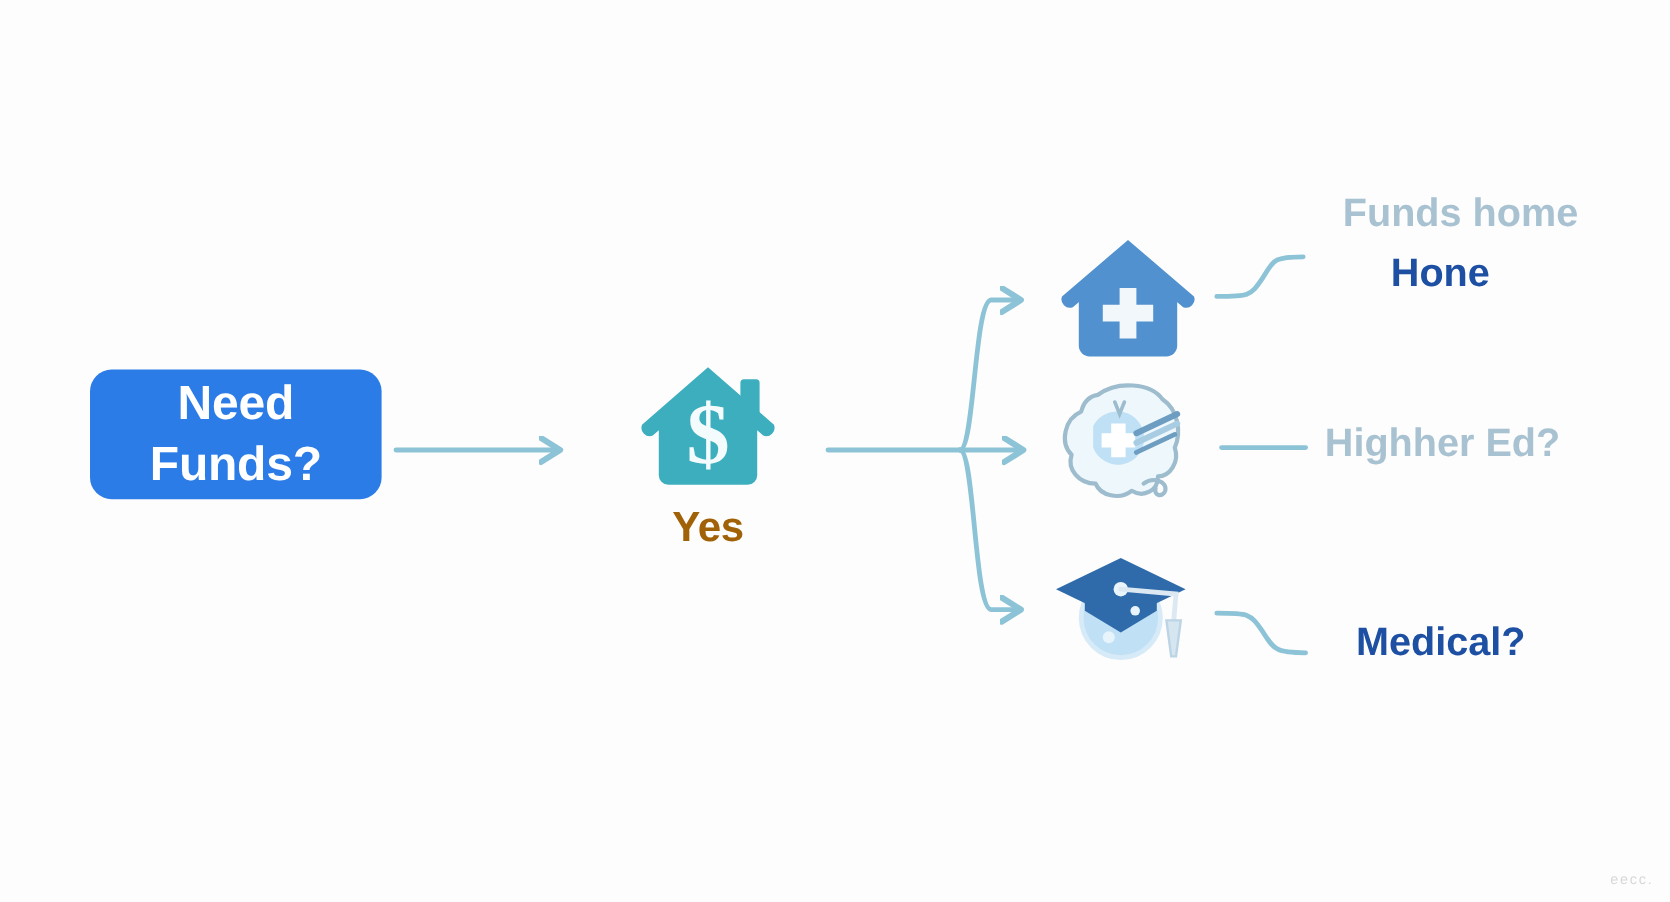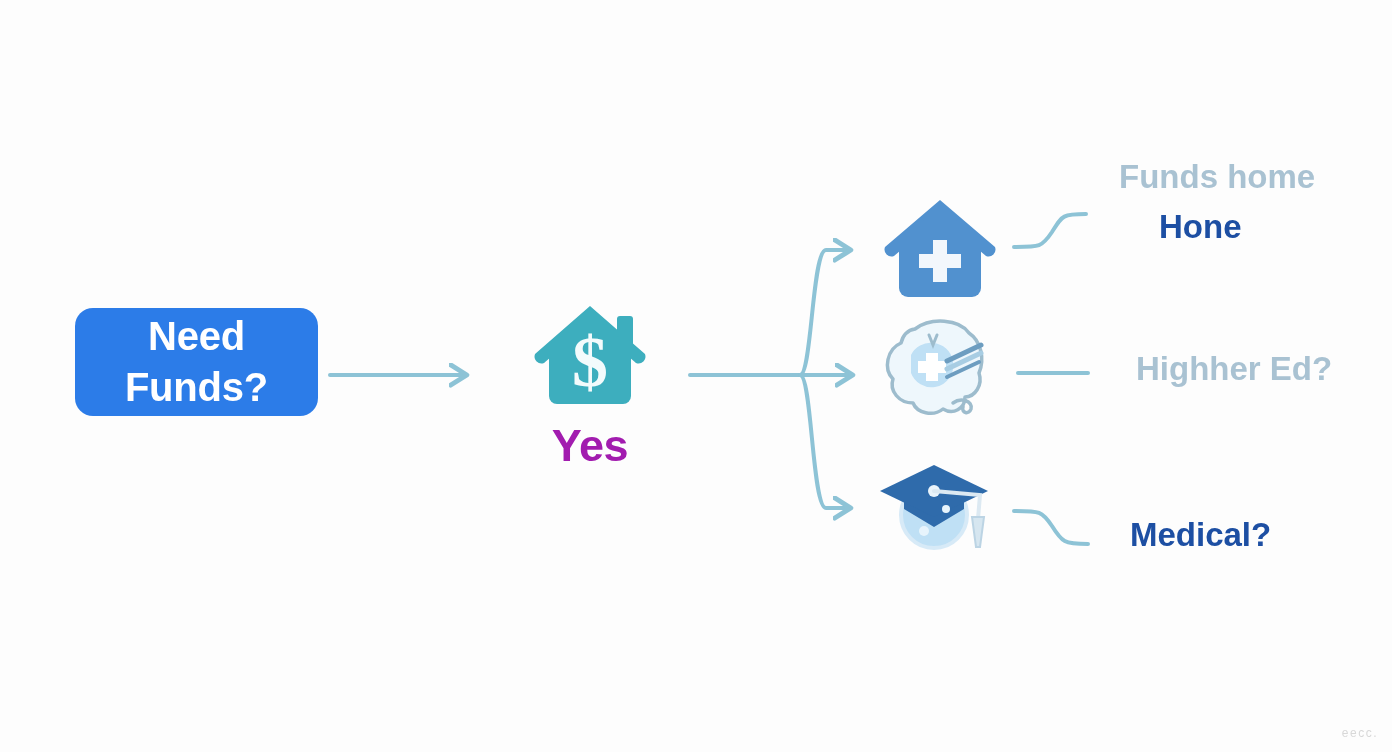--- a/index.html
+++ b/index.html
@@ -59,22 +59,22 @@
     left: 500px;
     top: 300px;
     width: 180px;
     height: 175px;
     display: flex;
     flex-direction: column;
     align-items: center;
   }
   #yes-node .yes-label {
     margin-top: 8px;
-    color: #a21caf;
-    font-size: 45px;
+    color: #a16207;
+    font-size: 35px;
     font-weight: bold;
     letter-spacing: -0.3px;
   }
 
   
   .branch-icon {
     position: absolute;
     width: 120px;
     height: 120px;
   }
@@ -98,21 +98,21 @@
     top: 158px;
     font-size: 33px;
     font-weight: bold;
   }
   #label-hone {
     left: 1159px;
     top: 208px;
     font-size: 33px;
   }
   #label-higher-ed {
-    left: 1136px;
+    left: 1104px;
     top: 350px;
     font-size: 33px;
     font-weight: bold;
   }
   #label-medical {
     left: 1130px;
     top: 516px;
     font-size: 33px;
     text-align: center;
   }

